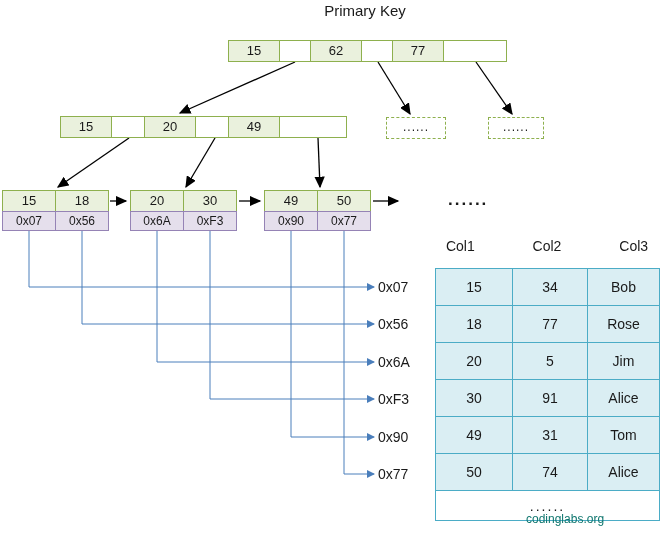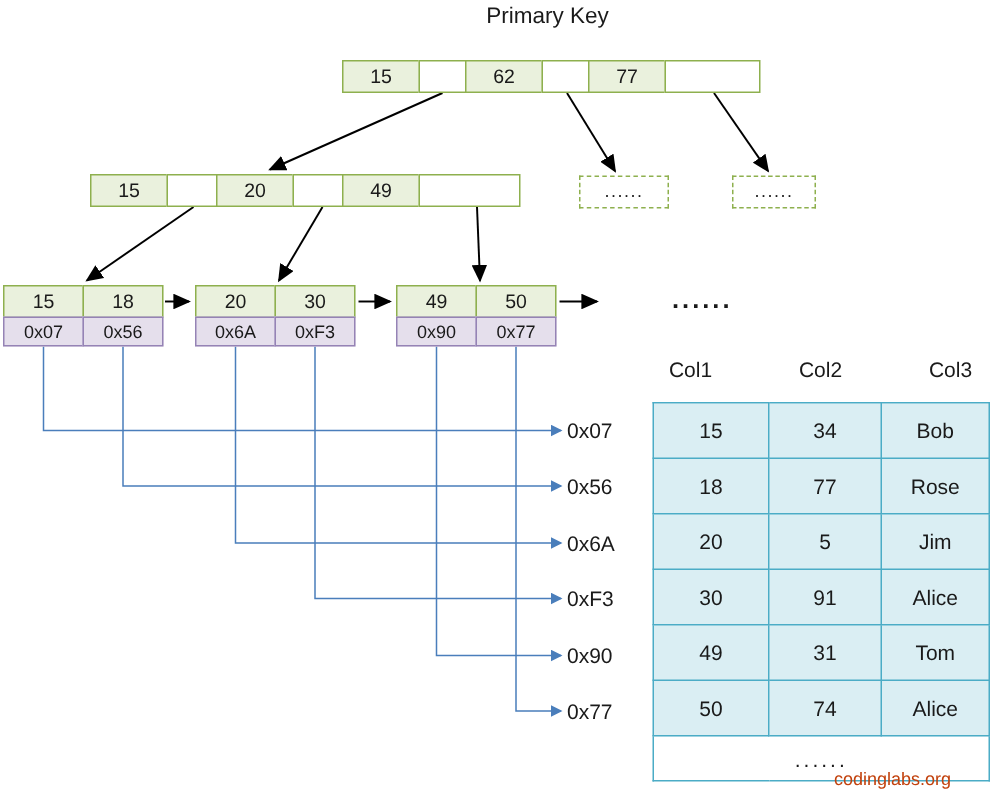--- a/index.html
+++ b/index.html
@@ -27,21 +27,21 @@
   #leaf-ellipsis{left:448px;top:190px;font-size:17px;font-weight:bold;letter-spacing:2px;}
   .addr-label{font-size:14px;height:18px;line-height:18px;}
   #table-headers{left:435px;top:238px;width:224px;display:flex;font-size:14px;gap:36px;}
   #table-headers span{flex:1;text-align:center;}
   #data-table{border-collapse:collapse;table-layout:fixed;width:224px;font-size:14px;}
   #data-table td{
     box-sizing:border-box;border:1px solid #4bacc6;background:#daeef3;
     text-align:center;height:37px;padding:0;
   }
   #data-table td.ellipsis-cell{background:#ffffff;height:30px;letter-spacing:2px;}
-  #watermark{left:556px;top:512px;font-size:12px;color:#c2410c;}
+  #watermark{left:526px;top:512px;font-size:12px;color:#0f766e;}
   svg{position:absolute;left:0;top:0;pointer-events:none;}
 </style>
 </head>
 <body>
 
 <div id="canvas">
 
   <svg width="664" height="534">
     <defs>
       <marker id="mb" markerWidth="10" markerHeight="8" refX="8" refY="4" orient="auto">

